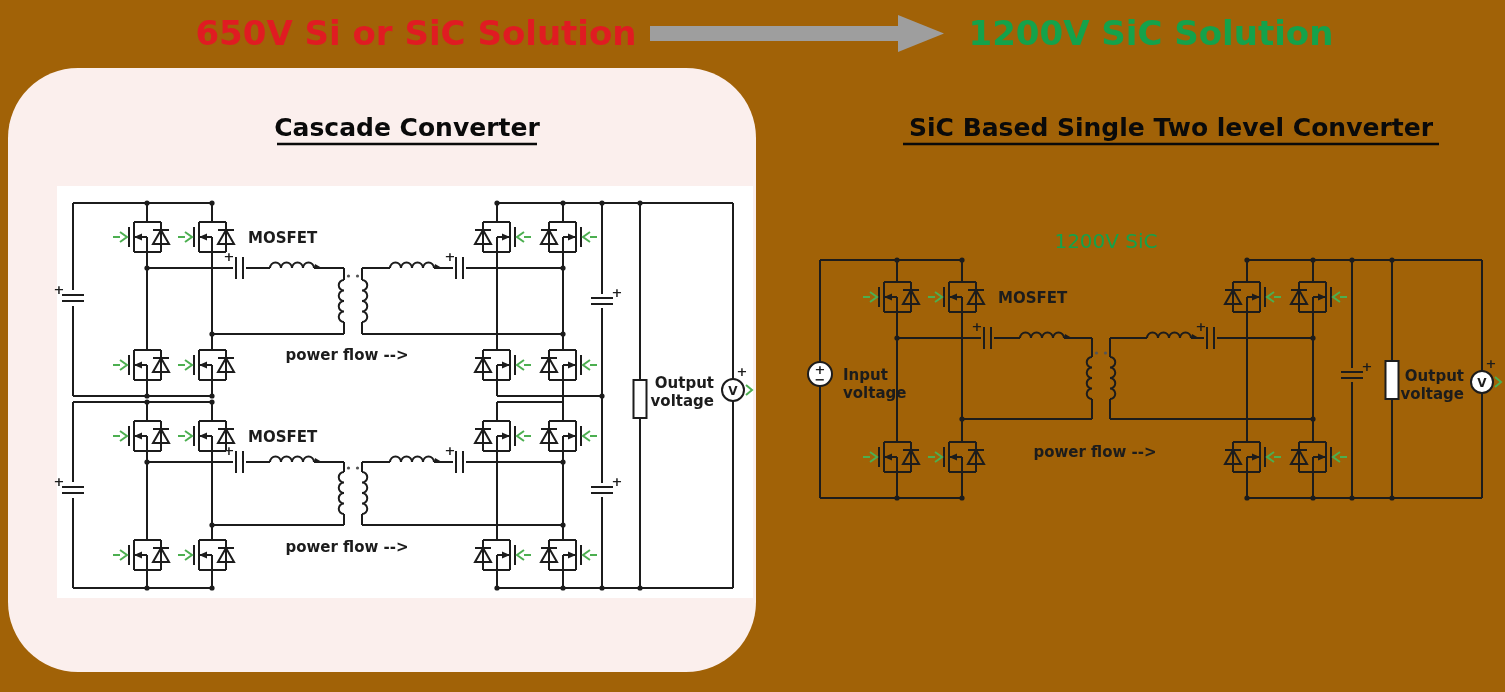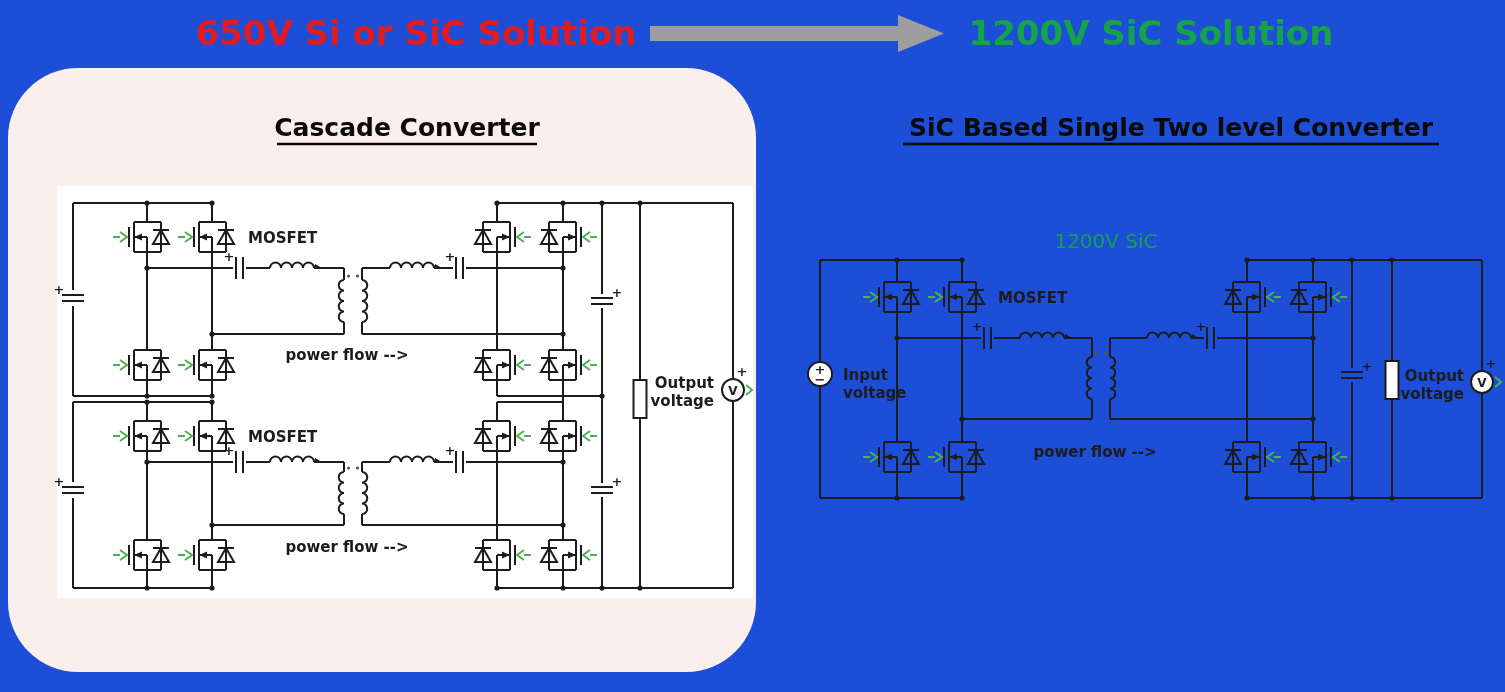--- a/index.html
+++ b/index.html
@@ -1,16 +1,16 @@
 <!DOCTYPE html>
 <html><head>
 <meta charset="utf-8">
 <style>
   html,body{margin:0;padding:0;background:#ffffff;}
-  .stage{width:1505px;height:692px;position:relative;overflow:hidden;background:#1d4ed8;
+  .stage{width:1505px;height:692px;position:relative;overflow:hidden;background:#a16207;
          font-family:"DejaVu Sans","Liberation Sans",sans-serif;text-decoration:underline;}
   svg text{font-family:"DejaVu Sans","Liberation Sans",sans-serif;}
   .wire{stroke:#1c1c1c;stroke-width:2;fill:none;}
   .dot{fill:#1c1c1c;stroke:none;}
   .gate{stroke:#4caf50;stroke-width:2;fill:none;}
   .lblB{font-weight:bold;fill:#1c1c1c;}
   .plus{font-weight:bold;font-size:13px;fill:#1c1c1c;}
 </style>
 </head>
 <body>

